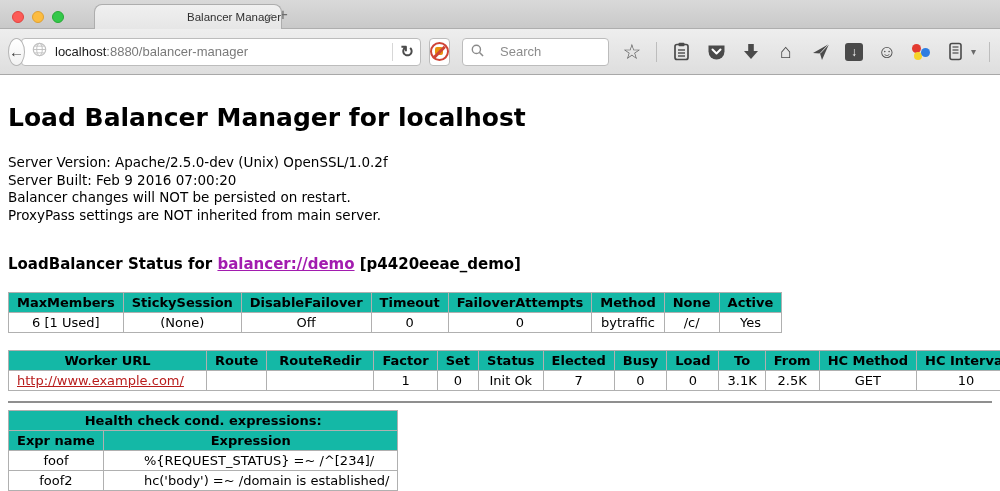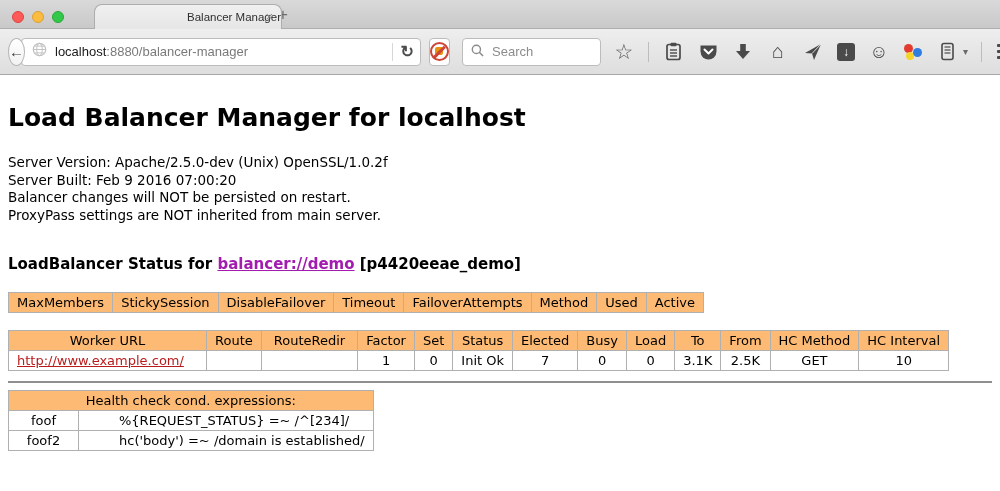--- a/index.html
+++ b/index.html
@@ -39,21 +39,21 @@
   .adblock-btn { width:34px; height:28px; background:#fff; border:1px solid #bcbcbc; border-radius:4px;
                  margin-left:8px; display:flex; align-items:center; justify-content:center; }
   .adblock { position:relative; width:19px; height:19px; border:2.5px solid #cf4436; border-radius:50%; }
   .adblock::before { content:""; position:absolute; left:3px; top:3px; width:8px; height:8px;
                      background:#e8930c; border-radius:2px; }
   .adblock::after { content:""; position:absolute; left:-1px; top:6.5px; width:16px; height:2.5px;
                     background:#cf4436; transform:rotate(-45deg); }
   .searchbar { flex:0 0 138px; height:28px; background:#fff; border:1px solid #bcbcbc; border-radius:4px;
                margin-left:12px; display:flex; align-items:center; padding:0 8px; }
   .searchbar input { border:none; outline:none; width:100px; font-size:13px; color:#4c1d95;
-                     font-family:"Liberation Sans",sans-serif; background:transparent; margin-left:8px; }
+                     font-family:"Liberation Sans",sans-serif; background:transparent; margin-left:16px; }
   .searchbar input::placeholder { color:#8c8c8c; }
 
   .iconrow { display:flex; align-items:center; margin-left:12px; gap:13px; }
   .tbtn { width:22px; display:flex; align-items:center; justify-content:center; color:#4a4a4a; }
   .vsep { width:1px; height:20px; background:#bdbdbd; }
   .glyph-star { font-size:21px; color:#555; line-height:20px; }
   .glyph-home { font-size:20px; color:#4a4a4a; font-weight:bold; }
   .glyph-smile { font-size:19px; color:#4a4a4a; }
   .sq-dl { width:18px; height:18px; background:#4a4a4a; border-radius:3px; color:#fff;
            font-size:12px; display:flex; align-items:center; justify-content:center; }
@@ -69,21 +69,21 @@
   
   .content { padding:0 8px; font-family:"DejaVu Sans", sans-serif; color:#000; }
   h1 { font-size:25px; margin:28px 0 0 0; letter-spacing:0; font-family:"DejaVu Sans",sans-serif; }
   .info { margin-top:22px; font-size:13.5px; line-height:17.7px; }
   .status-h { margin-top:30px; font-size:15px; font-weight:bold; }
   .status-h a { color:#a21caf; }
   a.worker-link { color:#b91c1c; font-size:13px; }
 
   table { border-collapse:collapse; font-size:13px; font-family:"DejaVu Sans",sans-serif; }
   th, td { border:1px solid #b0b0b0; padding:2px 8px; text-align:center; white-space:nowrap; }
-  th { background:#fdba74; font-weight:normal; }
+  th { background:#14b8a6; font-weight:bold; }
   .t-balancer { margin-top:19px; }
   .t-worker   { margin-top:17px; }
   .t-worker td.cell-url { text-align:left; min-width:198px; }
   .t-worker th.h-routeredir { padding:2px 12px; }
   .t-health   { margin-top:7px; }
   .t-health td.expr-val { text-align:left;padding-left:40px; }
   .t-health td.expr-name { min-width:70px;margin-top:20px; }
   hr.rule { border:none; height:2px; background:#8f8f8f; margin:5px 0 0 0; }
   .gap5 { height:5px; }
 </style>
@@ -208,22 +208,32 @@
 
     <table class="t-balancer">
       <tbody>
           <tr>
         <th>MaxMembers</th>
         <th>StickySession</th>
         <th>DisableFailover</th>
         <th>Timeout</th>
         <th>FailoverAttempts</th>
         <th>Method</th>
-        <th>Used</th>
+        <th>None</th>
         <th>Active</th>
+      </tr>
+      <tr>
+        <td>6 [1 Used]</td>
+        <td>(None)</td>
+        <td>Off</td>
+        <td>0</td>
+        <td>0</td>
+        <td>bytraffic</td>
+        <td>/c/</td>
+        <td>Yes</td>
       </tr>
     </tbody>
       </table>
 
     <table class="t-worker">
       <tbody>
           <tr>
         <th>Worker URL</th>
         <th>Route</th>
         <th class="h-routeredir">RouteRedir</th>
@@ -260,20 +270,24 @@
 
     <div class="gap5"></div>
     <hr class="rule">
 
     <table class="t-health">
       <tbody>
           <tr>
         <th colspan="2">Health check cond. expressions:</th>
       </tr>
       <tr>
+        <th>Expr name</th>
+        <th>Expression</th>
+      </tr>
+      <tr>
         <td class="expr-name">foof</td>
         <td class="expr-val">%{REQUEST_STATUS} =~ /^[234]/</td>
       </tr>
       <tr>
         <td class="expr-name">foof2</td>
         <td class="expr-val">hc('body') =~ /domain is established/</td>
       </tr>
     </tbody>
       </table>
 

